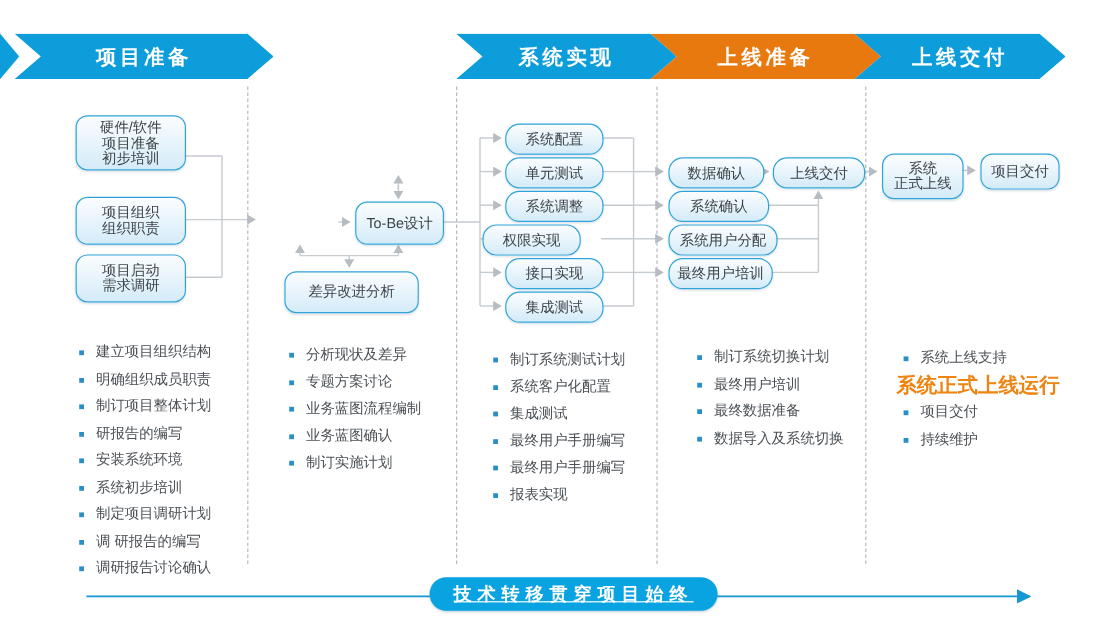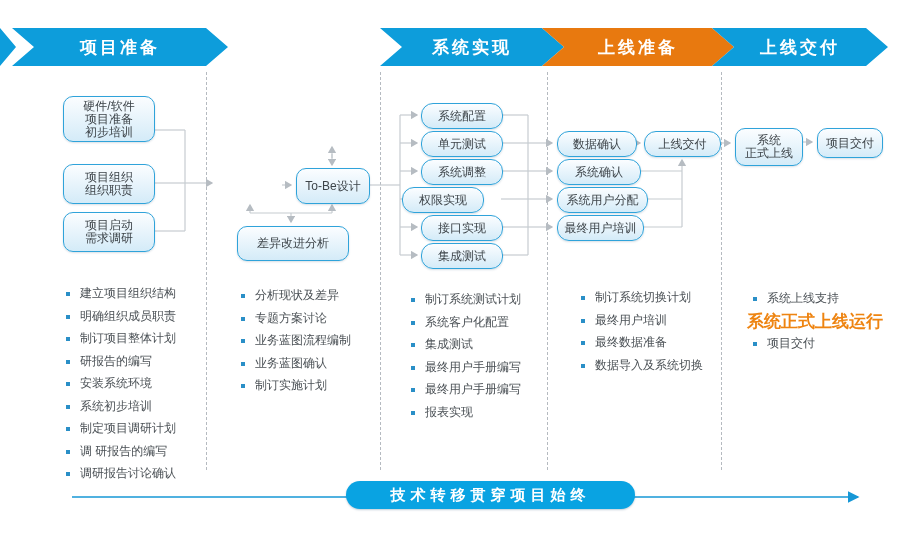--- a/index.html
+++ b/index.html
@@ -29,23 +29,23 @@
   
   #wires{position:absolute;left:0;top:0;z-index:1;}
 
   
   .bullets{position:absolute;z-index:2;list-style:none;margin:0;padding:0;width:160px;}
   .bullets li{display:flex;align-items:flex-start;margin:0 0 9px 0;font-size:12px;line-height:13.5px;color:#4a5055;}
   .sq{flex:0 0 auto;width:4px;height:4px;background:#2a8fc7;margin:5px 10px 0 0;}
   .hl{margin:0 0 9px -6px;font-size:17px;line-height:13.5px;font-weight:bold;color:#ee8411;}
 
   
-  .footer-pill{position:absolute;z-index:2;left:346px;top:481px;width:289px;height:28px;border-radius:14px;
+  .footer-pill{position:absolute;z-index:2;left:358px;top:481px;width:240px;height:28px;border-radius:14px;
         background:#09a3e2;display:flex;align-items:center;justify-content:center;
-        color:#ffffff;font-size:15px;font-weight:bold;letter-spacing:5px;box-shadow:0 1px 2px rgba(0,60,100,0.25);}
+        color:#ffffff;font-size:15px;font-weight:bold;letter-spacing:5px;box-shadow:0 1px 2px rgba(0,60,100,0.25);text-decoration:underline;}
 </style>
 </head>
 <body>
 
 <div id="stage">
 
   <svg id="wires" width="915" height="536">
     <defs>
       <marker id="ah" markerWidth="7" markerHeight="7" refX="5" refY="3.5" orient="auto">
         <path d="M0,0 L6,3.5 L0,7 Z" fill="#b6bcc2"></path>
@@ -262,17 +262,21 @@
   <ul class="bullets" style="left:753px;top:292px">
     <li>
         <span class="sq"></span>
         <span>系统上线支持</span>
       </li>
     <div class="hl">系统正式上线运行</div>
     <li>
         <span class="sq"></span>
         <span>项目交付</span>
       </li>
+    <li>
+        <span class="sq"></span>
+        <span>持续维护</span>
+      </li>
   </ul>
 
   <div class="footer-pill">技术转移贯穿项目始终</div>
 
 </div>
 
 </body></html>

